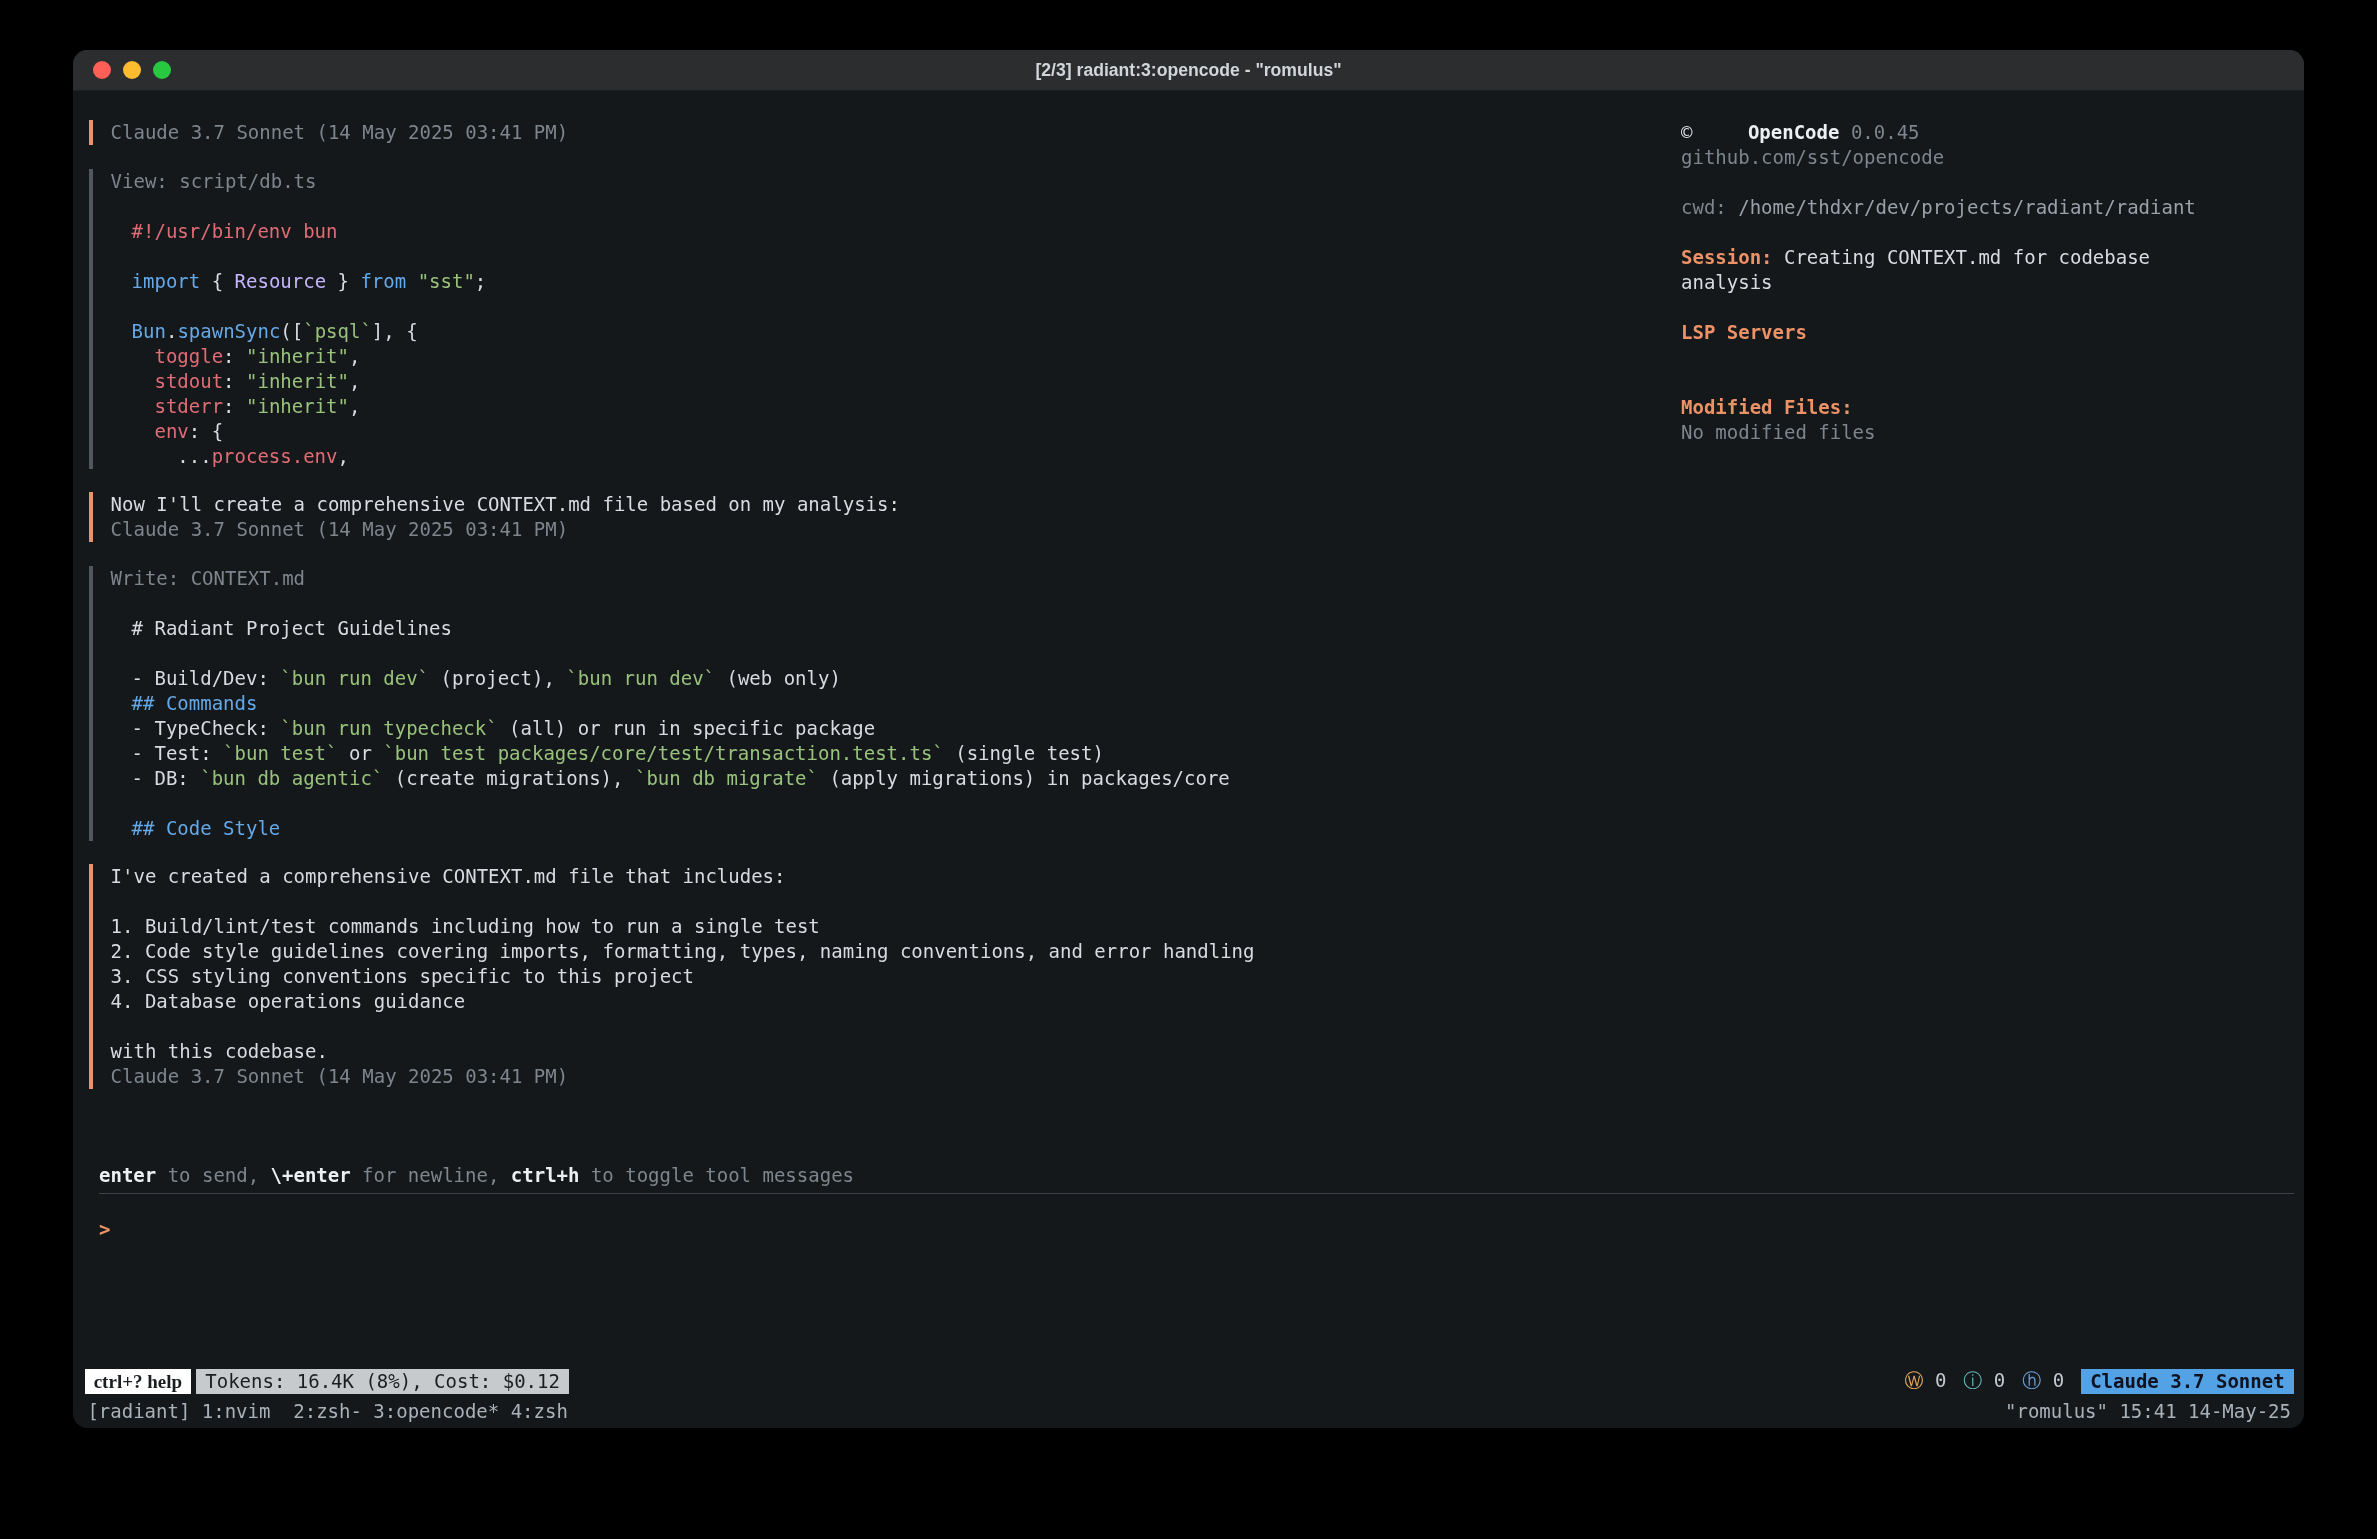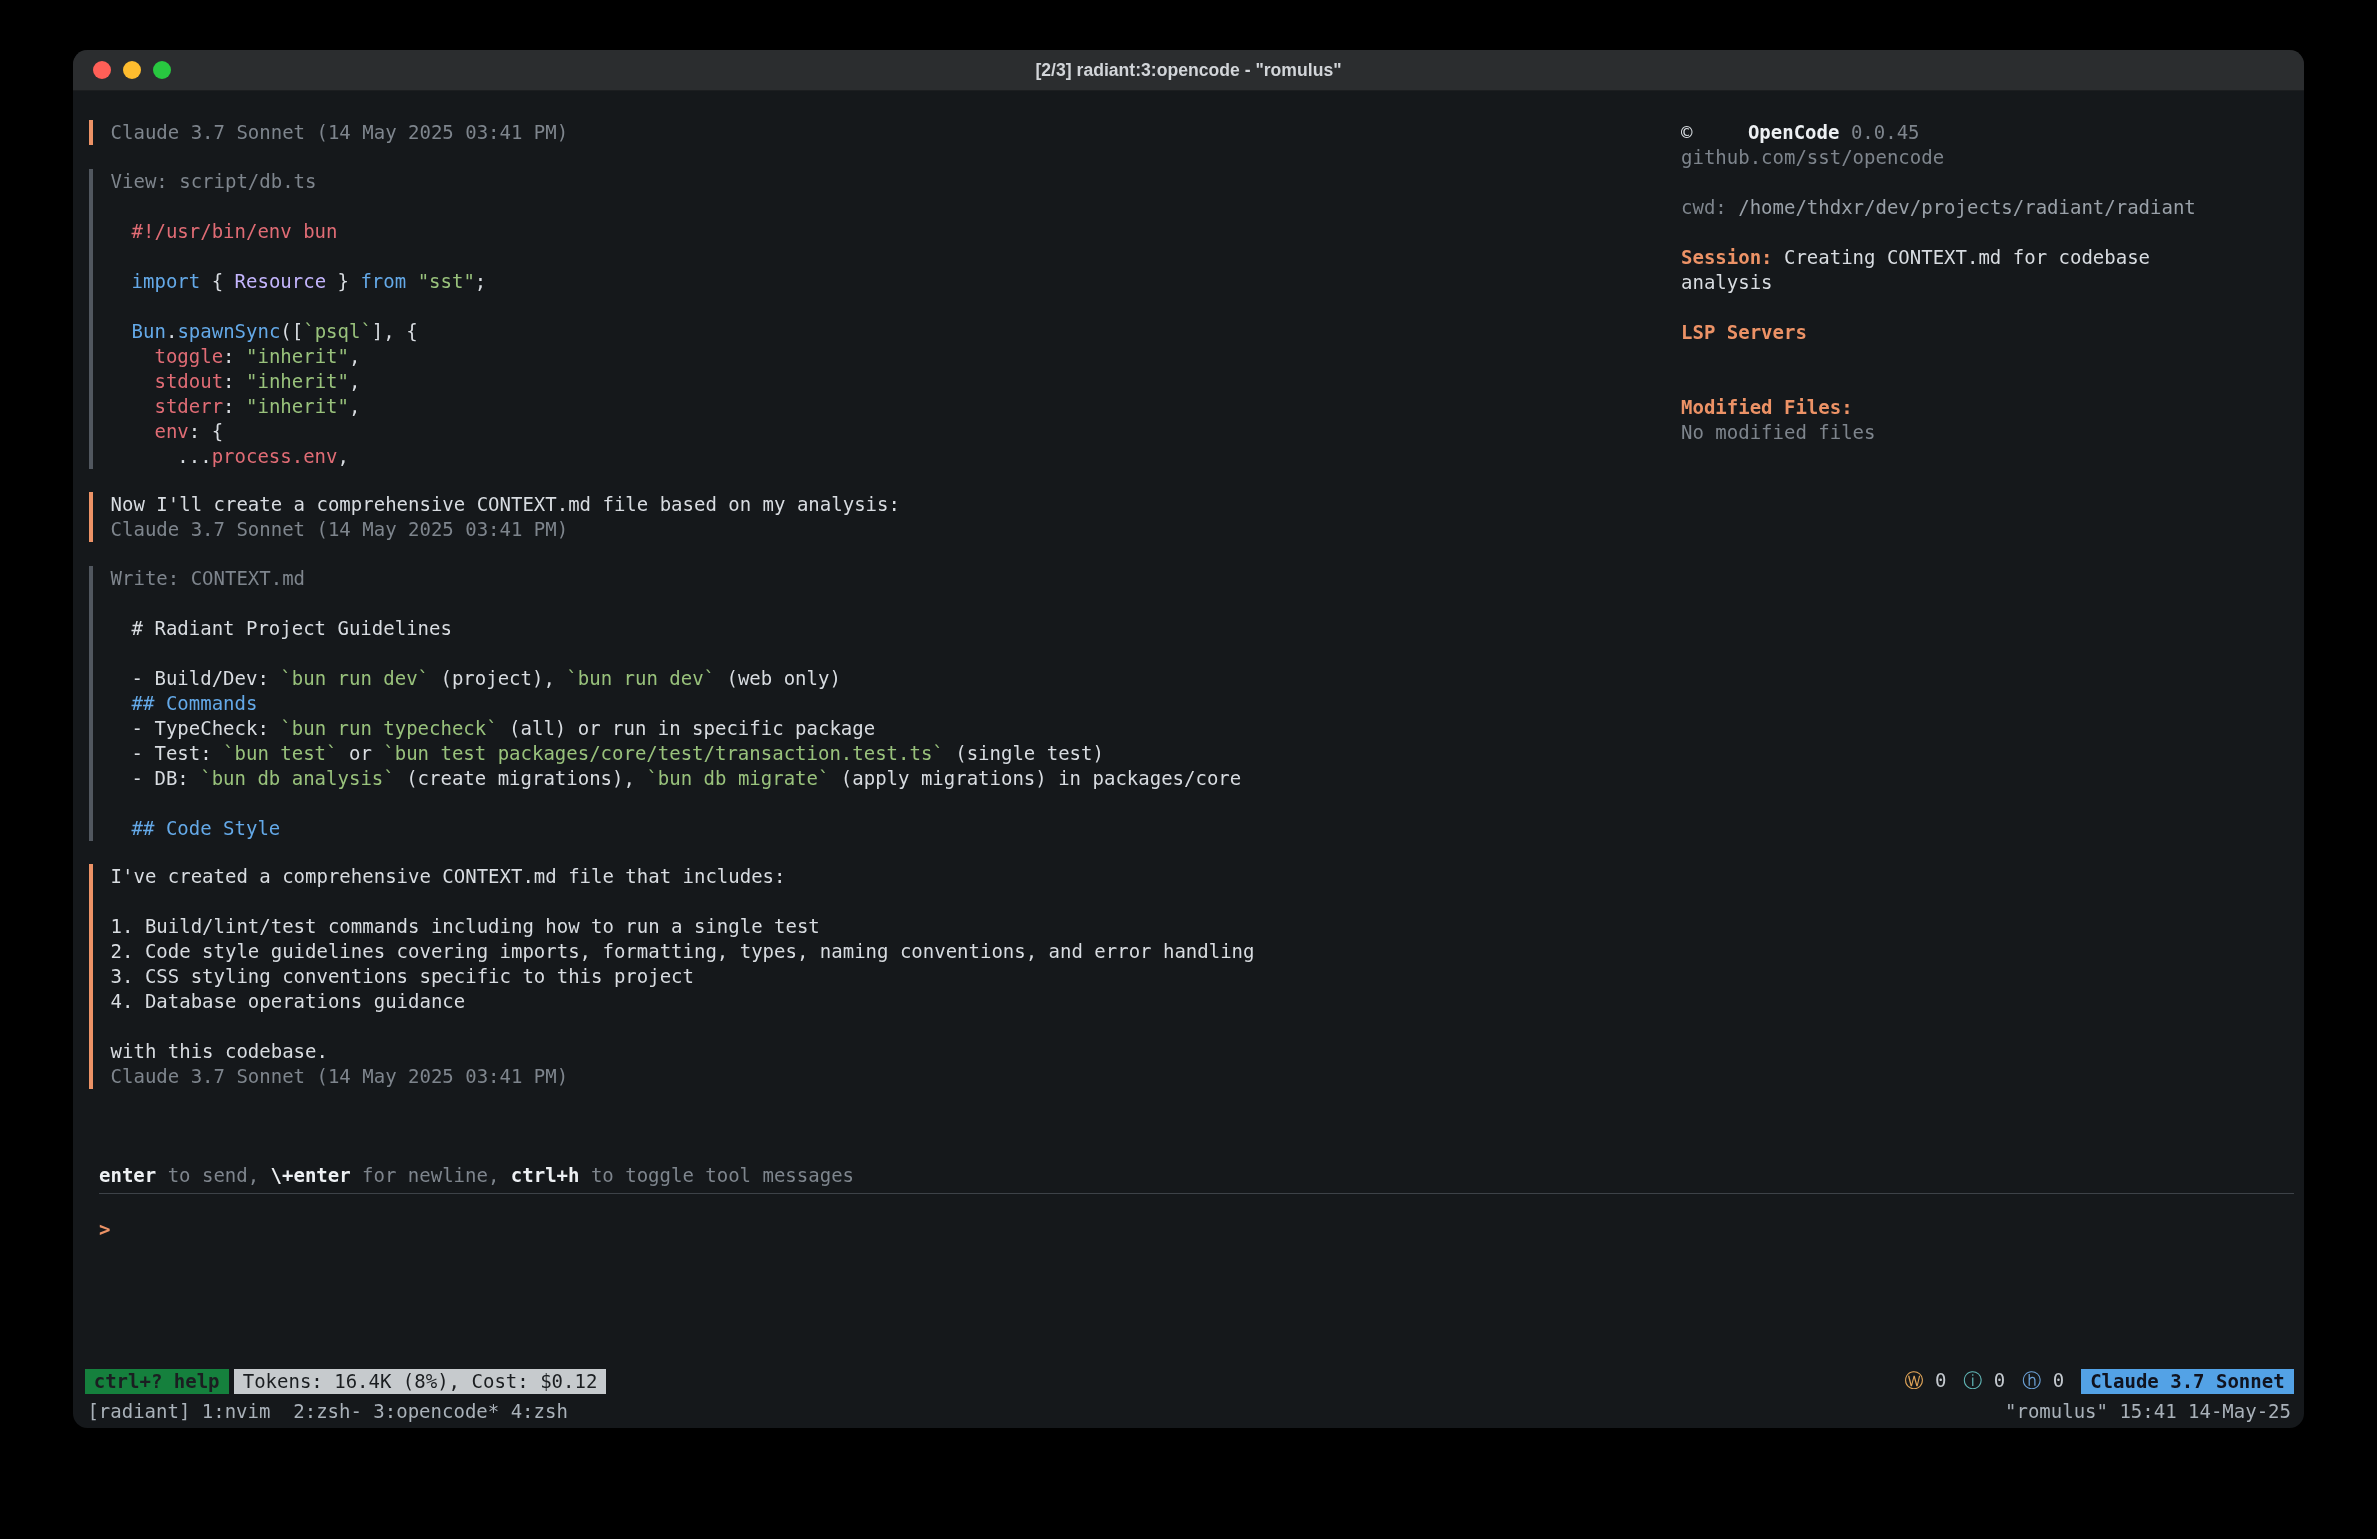--- a/index.html
+++ b/index.html
@@ -49,21 +49,21 @@
   .hint{margin:50px 0 0 26px;}
   .divider{height:1.3px;background:#3d4248;margin:5.2px 10.4px 0 26px;}
   .promptrow{margin:23.5px 0 0 26px;height:25px;line-height:25px;}
   .promptsym{color:#ec9266;font-weight:bold;}
   .spacer{flex:1 1 auto;}
   
   .statusbar{flex:0 0 auto;display:flex;align-items:center;padding:0 10.4px 1.3px 11.7px;height:29px;}
   .sb-left{display:flex;align-items:center;gap:5.2px;}
   .sb-right{margin-left:auto;display:flex;align-items:center;gap:17px;}
   .chip{display:inline-block;height:25px;line-height:25px;padding:0 9px;white-space:pre;}
-  .chip.help{background:#15803d;color:#1b1e21;font-weight:bold;}
+  .chip.help{background:#ffffff;color:#1b1e21;font-weight:bold;font-family:Liberation Serif, serif;}
   .chip.tokens{background:#c6cacd;color:#1b1e21;}
   .chip.model{background:#53a2e6;color:#10131f;font-weight:bold;}
   .diag{white-space:pre;}
   .diag .cnt{color:#c4c9cf;}
   .diag.warn .ic{color:#e0a458;}
   .diag.info .ic{color:#5fb3b3;}
   .diag.hintd .ic{color:#6b9fd4;}
   
   .tmuxbar{flex:0 0 auto;display:flex;align-items:center;height:27px;padding:0 13px 3.9px 14.4px;color:#a9b1b9;}
   .tmux-right{margin-left:auto;}
@@ -118,21 +118,21 @@
       <div class="block toolblock">
         <div class="line dim">Write: CONTEXT.md</div>
         <div class="blank"></div>
         <div class="codewrap">
             <div class="line"><span class="c-fg"># Radiant Project Guidelines</span></div>
             <div class="line">&nbsp;</div>
             <div class="line"><span class="c-fg">- Build/Dev: </span><span class="c-green">`bun run dev`</span><span class="c-fg"> (project), </span><span class="c-green">`bun run dev`</span><span class="c-fg"> (web only)</span></div>
             <div class="line"><span class="c-blue">## Commands</span></div>
             <div class="line"><span class="c-fg">- TypeCheck: </span><span class="c-green">`bun run typecheck`</span><span class="c-fg"> (all) or run in specific package</span></div>
             <div class="line"><span class="c-fg">- Test: </span><span class="c-green">`bun test`</span><span class="c-fg"> or </span><span class="c-green">`bun test packages/core/test/transaction.test.ts`</span><span class="c-fg"> (single test)</span></div>
-            <div class="line"><span class="c-fg">- DB: </span><span class="c-green">`bun db analysis`</span><span class="c-fg"> (create migrations), </span><span class="c-green">`bun db migrate`</span><span class="c-fg"> (apply migrations) in packages/core</span></div>
+            <div class="line"><span class="c-fg">- DB: </span><span class="c-green">`bun db agentic`</span><span class="c-fg"> (create migrations), </span><span class="c-green">`bun db migrate`</span><span class="c-fg"> (apply migrations) in packages/core</span></div>
             <div class="line">&nbsp;</div>
             <div class="line"><span class="c-blue">## Code Style</span></div>
           </div>
       </div>
 
       <div class="block msgblock">
         <div>
             <div class="line"><span class="c-fg">I've created a comprehensive CONTEXT.md file that includes:</span></div>
             <div class="line">&nbsp;</div>
             <div class="line"><span class="c-fg">1. Build/lint/test commands including how to run a single test</span></div>

